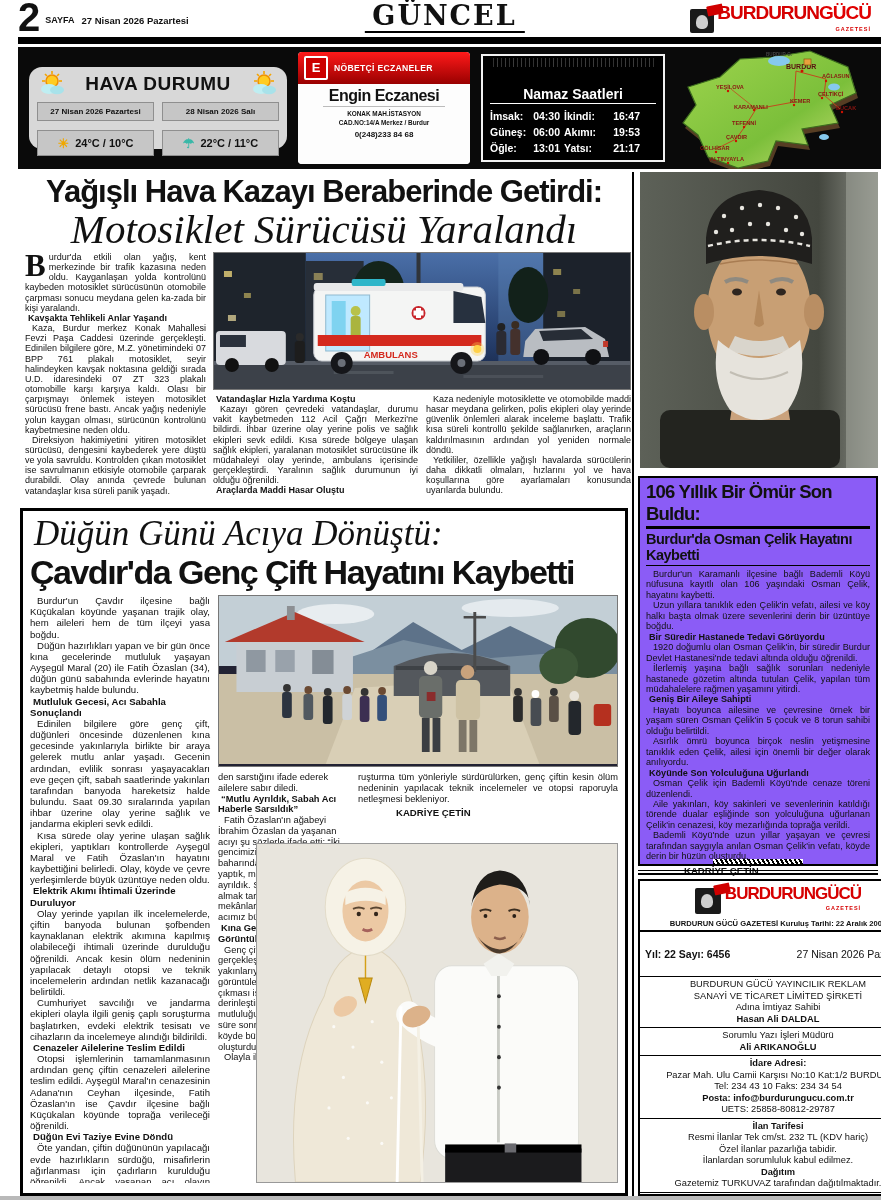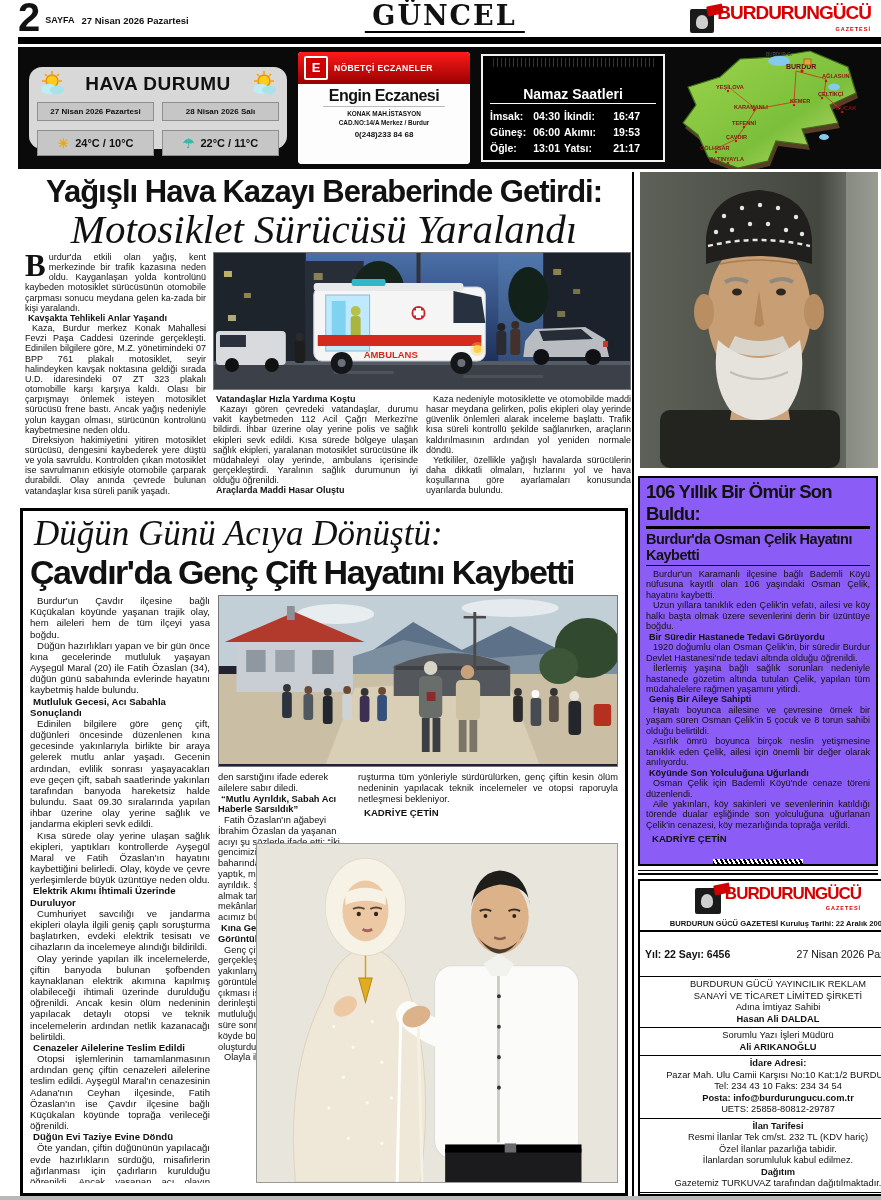--- a/index.html
+++ b/index.html
@@ -76,21 +76,21 @@
   .a2box{position:absolute;top:508px;left:20px;width:608px;height:688px;border:3px solid #000;
          box-sizing:border-box;background:#fff;padding:4px 7px;}
   .kicker2{font-family:"Liberation Serif",serif;font-style:italic;font-size:35px;line-height:38px;margin-left:4px;}
   .hl2{font-size:34px;font-weight:bold;letter-spacing:-1.5px;line-height:36px;margin-top:1px;}
   .a2body{position:relative;height:588px;margin-top:5px;display:flex;gap:8px;overflow:hidden;}
   .a2c1{width:180px;flex-shrink:0;font-size:9.6px;line-height:1.165;}
   .a2right{flex:1;position:relative;}
   .vphoto{position:absolute;top:0;left:0;right:0;height:170px;}
   .a2c2{position:absolute;left:0;top:177px;width:130px;bottom:0;font-size:9.3px;line-height:1.16;overflow:hidden;}
   .a2c3{position:absolute;left:140px;top:177px;right:0;font-size:9.3px;line-height:1.16;}
-  .byline{font-weight:bold;font-size:9.6px;margin-top:3px;text-indent:6px;}
+  .byline{font-weight:bold;font-size:9.6px;margin-top:3px;text-indent:6px;margin-left:32px;}
   .wphoto{position:absolute;left:38px;right:0;top:248px;bottom:0;border:1px solid #999;
           background:#edece7;z-index:3;overflow:hidden;}
   
   .oldphoto{position:absolute;top:172px;left:640px;width:238px;height:296px;overflow:hidden;background:#555;}
   .osmanbox{position:absolute;top:476px;left:638px;width:240px;height:390px;border:2px solid #000;
             box-sizing:border-box;padding:3px 6px;background:#8b5cf6;}
   .osk{font-size:18.5px;font-weight:bold;letter-spacing:-0.8px;border-bottom:3px solid #000;padding-bottom:1px;}
   .osh{font-size:14.5px;font-weight:bold;letter-spacing:-0.5px;border-bottom:1.5px solid #000;padding:2px 0 2px;}
   .osbody{font-size:9.1px;line-height:1.15;text-align:justify;margin-top:3px;}
   .osbody p{margin:0;}
@@ -366,22 +366,22 @@
     <div class="kicker2">Düğün Günü Acıya Dönüştü:</div>
     <div class="hl2">Çavdır'da Genç Çift Hayatını Kaybetti</div>
     <div class="a2body">
       <div class="a2c1 newscol">
         <p class="para">Burdur'un Çavdır ilçesine bağlı Küçükalan köyünde yaşanan trajik olay, hem aileleri hem de tüm ilçeyi yasa boğdu.</p>
         <p class="para">Düğün hazırlıkları yapan ve bir gün önce kına gecelerinde mutluluk yaşayan Ayşegül Maral (20) ile Fatih Özaslan (34), düğün günü sabahında evlerinde hayatını kaybetmiş halde bulundu.</p>
         <p class="subhead">Mutluluk Gecesi, Acı Sabahla Sonuçlandı</p>
         <p class="para">Edinilen bilgilere göre genç çift, düğünleri öncesinde düzenlenen kına gecesinde yakınlarıyla birlikte bir araya gelerek mutlu anlar yaşadı. Gecenin ardından, evlilik sonrası yaşayacakları eve geçen çift, sabah saatlerinde yakınları tarafından banyoda hareketsiz halde bulundu. Saat 09.30 sıralarında yapılan ihbar üzerine olay yerine sağlık ve jandarma ekipleri sevk edildi.</p>
         <p class="para">Kısa sürede olay yerine ulaşan sağlık ekipleri, yaptıkları kontrollerde Ayşegül Maral ve Fatih Özaslan'ın hayatını kaybettiğini belirledi. Olay, köyde ve çevre yerleşimlerde büyük üzüntüye neden oldu.</p>
         <p class="subhead">Elektrik Akımı İhtimali Üzerinde Duruluyor</p>
+        <p class="para">Olay yerinde yapılan ilk incelemelerde, çiftin banyoda bulunan şofbenden kaynaklanan elektrik akımına kapılmış olabileceği ihtimali üzerinde durulduğu öğrenildi. Ancak kesin ölüm nedeninin yapılacak detaylı otopsi ve teknik incelemelerin ardından netlik kazanacağı belirtildi.</p>
         <p class="para">Cumhuriyet savcılığı ve jandarma ekipleri olayla ilgili geniş çaplı soruşturma başlatırken, evdeki elektrik tesisatı ve cihazların da incelemeye alındığı bildirildi.</p>
-        <p class="para">Olay yerinde yapılan ilk incelemelerde, çiftin banyoda bulunan şofbenden kaynaklanan elektrik akımına kapılmış olabileceği ihtimali üzerinde durulduğu öğrenildi. Ancak kesin ölüm nedeninin yapılacak detaylı otopsi ve teknik incelemelerin ardından netlik kazanacağı belirtildi.</p>
         <p class="subhead">Cenazeler Ailelerine Teslim Edildi</p>
         <p class="para">Otopsi işlemlerinin tamamlanmasının ardından genç çiftin cenazeleri ailelerine teslim edildi. Ayşegül Maral'ın cenazesinin Adana'nın Ceyhan ilçesinde, Fatih Özaslan'ın ise Çavdır ilçesine bağlı Küçükalan köyünde toprağa verileceği öğrenildi.</p>
         <p class="subhead">Düğün Evi Taziye Evine Döndü</p>
         <p class="para">Öte yandan, çiftin düğününün yapılacağı evde hazırlıkların sürdüğü, misafirlerin ağırlanması için çadırların kurulduğu öğrenildi. Ancak yaşanan acı olayın ardından düğün evi taziye evine dönüştü. Düğün için köye gelen vatandaşlar, bu kez genç çiftin ailelerine başsağlığı dilemek için bir araya geldi.</p>
 
       </div>
       <div class="a2right">
         <div class="vphoto photo-frame">
           <svg width="100%" height="168" viewBox="0 0 410 168" preserveAspectRatio="none">
             <rect width="410" height="70" fill="#c3cfd6"></rect>
@@ -571,20 +571,21 @@
       <p class="para">Uzun yıllara tanıklık eden Çelik'in vefatı, ailesi ve köy halkı başta olmak üzere sevenlerini derin bir üzüntüye boğdu.</p>
       <p class="subhead">Bir Süredir Hastanede Tedavi Görüyordu</p>
       <p class="para">1920 doğumlu olan Osman Çelik'in, bir süredir Burdur Devlet Hastanesi'nde tedavi altında olduğu öğrenildi.</p>
       <p class="para">İlerlemiş yaşına bağlı sağlık sorunları nedeniyle hastanede gözetim altında tutulan Çelik, yapılan tüm müdahalelere rağmen yaşamını yitirdi.</p>
       <p class="subhead">Geniş Bir Aileye Sahipti</p>
       <p class="para">Hayatı boyunca ailesine ve çevresine örnek bir yaşam süren Osman Çelik'in 5 çocuk ve 8 torun sahibi olduğu belirtildi.</p>
       <p class="para">Asırlık ömrü boyunca birçok neslin yetişmesine tanıklık eden Çelik, ailesi için önemli bir değer olarak anılıyordu.</p>
       <p class="subhead">Köyünde Son Yolculuğuna Uğurlandı</p>
       <p class="para">Osman Çelik için Bademli Köyü'nde cenaze töreni düzenlendi.</p>
       <p class="para">Aile yakınları, köy sakinleri ve sevenlerinin katıldığı törende dualar eşliğinde son yolculuğuna uğurlanan Çelik'in cenazesi, köy mezarlığında toprağa verildi.</p>
+      <p class="para">Bademli Köyü'nde uzun yıllar yaşayan ve çevresi tarafından saygıyla anılan Osman Çelik'in vefatı, köyde derin bir hüzün oluşturdu.</p>
       <div class="byline">KADRİYE ÇETİN</div>
     </div>
     <div class="oshatch"></div>
   </div>
 
   <div class="dblrule"></div>
 
   <div class="mast">
     <div class="mrow" style="border-bottom-width:2.5px;">
       <div class="mlogo">

